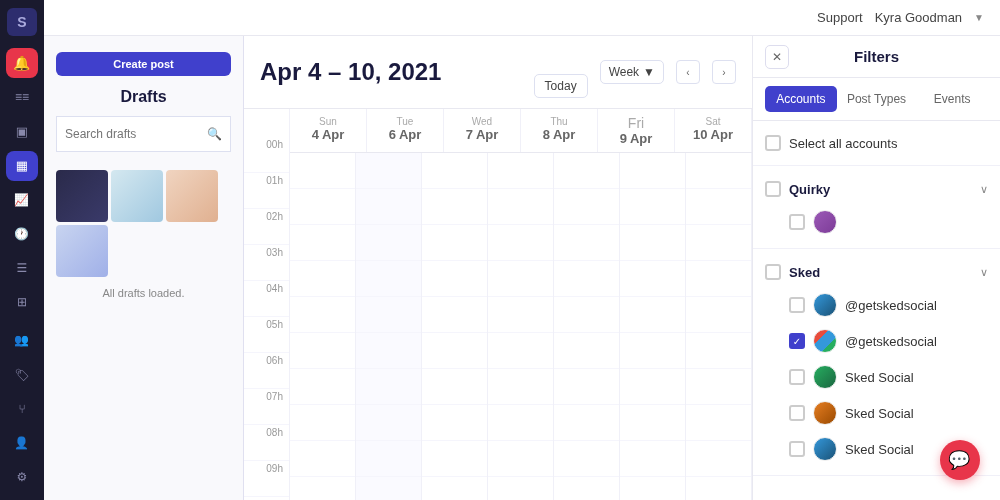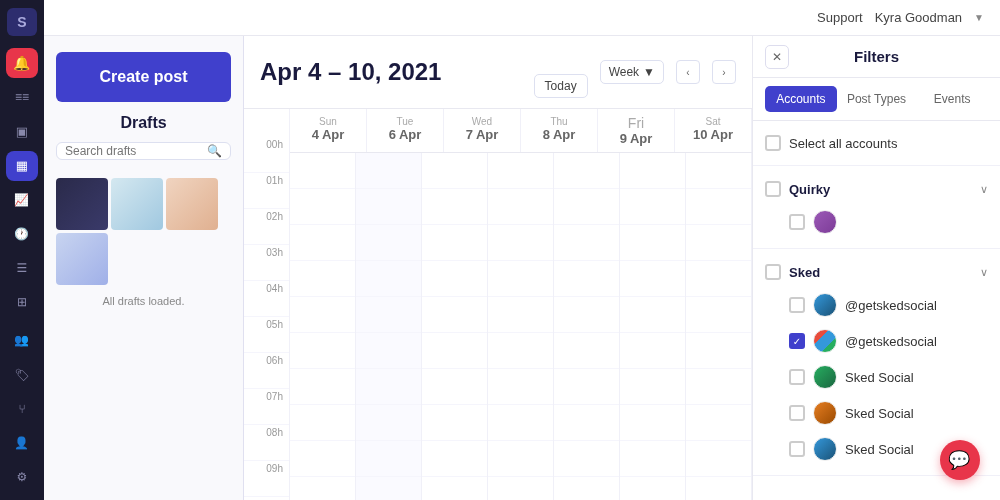--- a/index.html
+++ b/index.html
@@ -52,40 +52,40 @@
     }
     .drafts-header {
       padding: 16px 12px 8px;
     }
     .create-post-btn {
       width: 100%;
       background: #4040cc;
       color: white;
       border: none;
       border-radius: 6px;
-      padding: 16px;
-      font-size: 16px;
+      padding: 6px;
+      font-size: 11px;
       font-weight: 600;
       cursor: pointer;
       margin-bottom: 12px;
     }
     .drafts-title {
       font-size: 16px;
       font-weight: 700;
       color: #1a1a3e;
       text-align: center;
       margin-bottom: 10px;
     }
     .search-box {
       display: flex;
       align-items: center;
       background: white;
       border: 1px solid #dde0f0;
-      border-radius: 6px;
-      padding: 1px 8px;
+      border-radius: 0;
+      padding: 10px 8px;
       gap: 12px;
     }
     .search-box input {
       border: none;
       outline: none;
       font-size: 12px;
       color: #666;
       width: 100%;
       background: transparent;
     }

